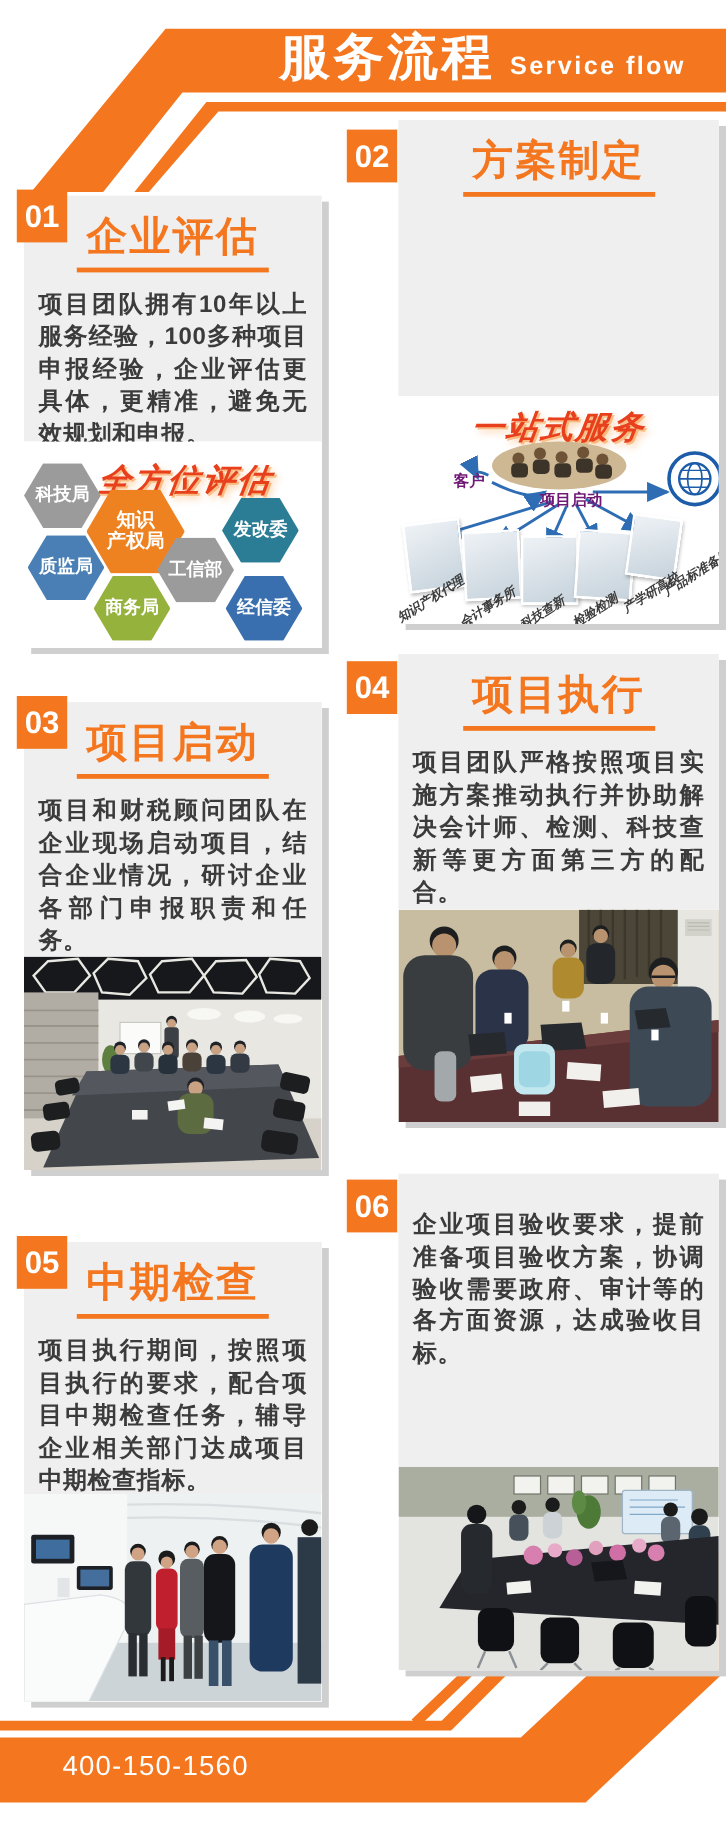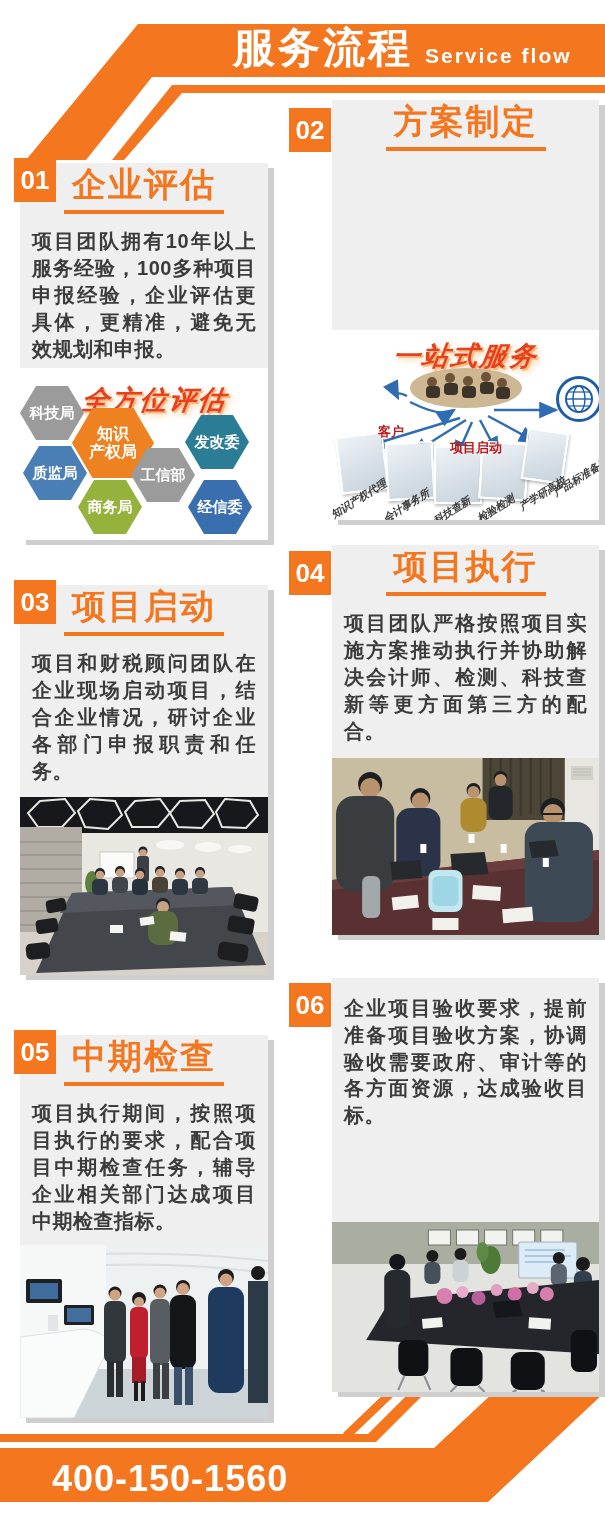--- a/index.html
+++ b/index.html
@@ -14,29 +14,29 @@
   body{font-family:"Liberation Sans","DejaVu Sans",sans-serif;}
   .canvas{position:relative;width:605px;height:1538px;margin:0 auto;background:#fff;overflow:hidden;}
 
   
   .deco-svg{position:absolute;left:0;z-index:1;display:block;}
   .header-text{position:absolute;top:27px;left:233px;z-index:2;display:flex;align-items:flex-end;gap:12px;color:#fff;}
   .header-text .zh{font-size:42px;font-weight:bold;letter-spacing:3px;line-height:1;}
   .header-text .en{font-size:21px;font-weight:bold;letter-spacing:2px;line-height:1;padding-bottom:3px;}
   .footer-text{position:absolute;top:1458px;left:52px;z-index:4;display:flex;align-items:center;gap:8px;color:#fff;}
   .footer-text .lbl{font-size:21px;font-weight:bold;letter-spacing:1px;}
-  .footer-text .num{font-size:36px;font-weight:bold;letter-spacing:1px;}
+  .footer-text .num{font-size:23px;font-weight:normal;letter-spacing:1px;}
 
   
   .badge{position:absolute;width:42px;height:44px;background:var(--accent);color:#fff;
          display:flex;align-items:center;justify-content:center;font-size:26px;font-weight:bold;z-index:3;}
 
   
   .card{position:absolute;z-index:2;box-shadow:6px 5px 0 var(--card-shadow);}
-  .card .gray{background:var(--card-bg);box-sizing:border-box;padding-top:3px;}
+  .card .gray{background:var(--card-bg);box-sizing:border-box;padding-top:16px;}
   .card .title{margin:0 auto;width:max-content;font-size:34px;font-weight:bold;color:var(--accent);
                letter-spacing:2px;border-bottom:4px solid var(--accent);padding:0 8px 7px;line-height:1.1;}
   .card .body{margin:14px 12px 0;font-size:20px;font-weight:bold;color:var(--body-text);
               line-height:1.34;text-align:justify;letter-spacing:.5px;}
   .card .imgarea{position:relative;background:#fff;overflow:hidden;}
   .photo{display:block;width:100%;height:100%;}
 
   
   .hexwrap{position:absolute;inset:0;}
   .eval-title,.onestop-title{position:absolute;font-weight:bold;font-style:italic;color:var(--graphic-red);
@@ -44,21 +44,21 @@
         text-shadow:2px 2px 0 rgba(246,150,60,.55),4px 4px 6px rgba(246,150,60,.45);}
   .eval-title{top:14px;left:62px;font-size:27px;}
   .hex{position:absolute;clip-path:polygon(25% 0,75% 0,100% 50%,75% 100%,25% 100%,0 50%);
        display:flex;flex-direction:column;align-items:center;justify-content:center;
        color:#fff;font-weight:bold;font-size:15px;line-height:1.15;text-align:center;}
   .hex span{display:block;}
 
   
   .onestop{position:absolute;inset:0;}
   .onestop-title{top:8px;left:0;right:0;width:max-content;margin:0 auto;font-size:27px;}
-  .os-label{position:absolute;font-size:13px;font-weight:bold;color:#b91c1c;z-index:3;margin-top:31px;}
+  .os-label{position:absolute;font-size:13px;font-weight:bold;color:#701a75;z-index:3;}
   .os-service{position:absolute;font-size:10.5px;font-weight:bold;font-style:italic;color:#3c3c3c;
               transform:rotate(-32deg);transform-origin:left bottom;white-space:nowrap;z-index:3;}
   .os-tile{position:absolute;width:44px;height:54px;border:2px solid #fff;
            background:linear-gradient(160deg,#eef2f6,#c6d2db);box-shadow:1px 2px 3px rgba(0,0,0,.25);z-index:2;}
   .os-logo{position:absolute;width:40px;height:40px;border-radius:50%;border:3px solid #1c5ca8;
            background:#fff;z-index:2;display:flex;align-items:center;justify-content:center;}
 </style>
 </head>
 <body>
 

